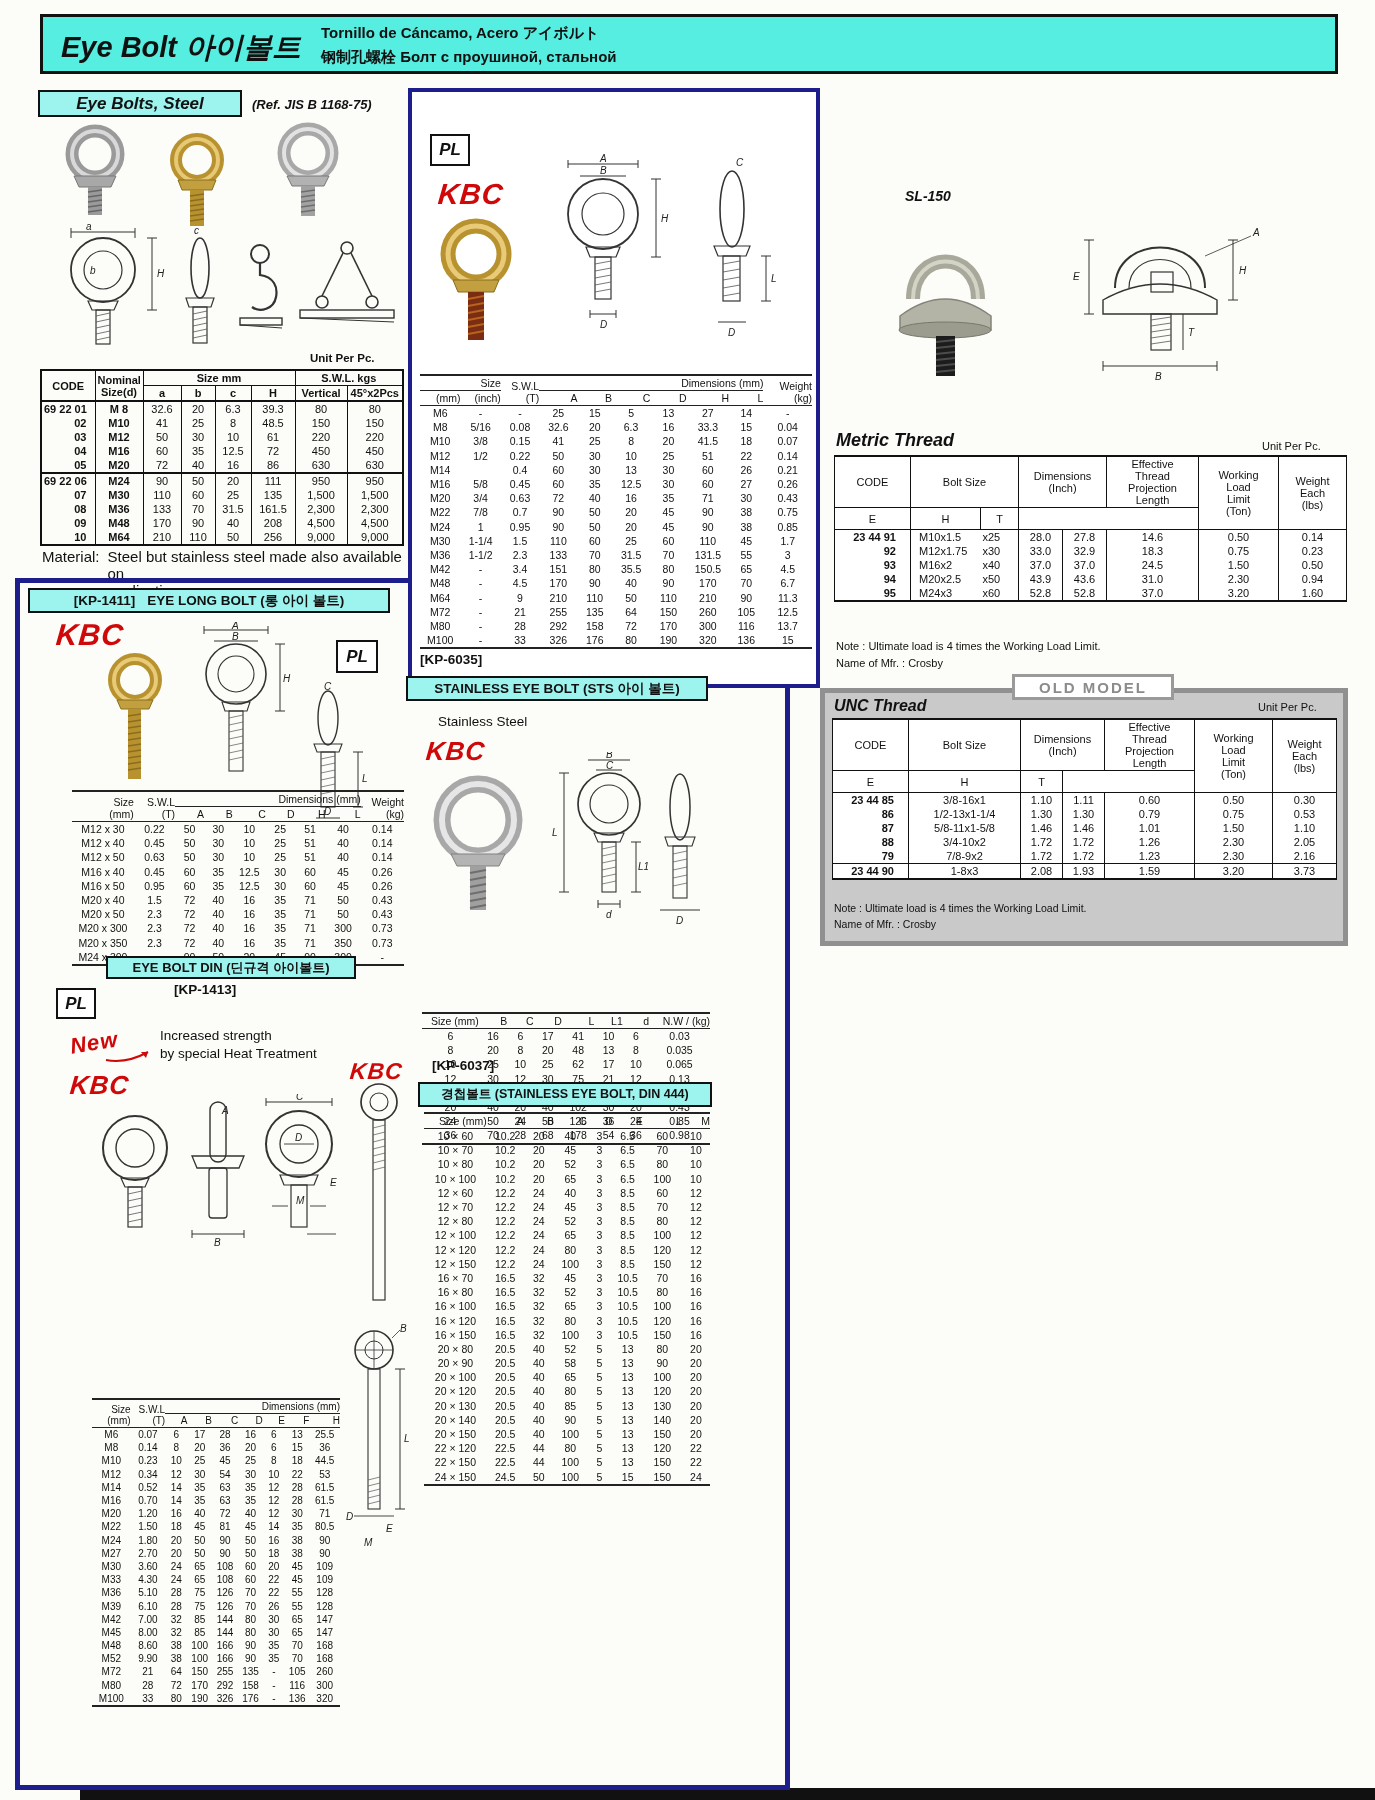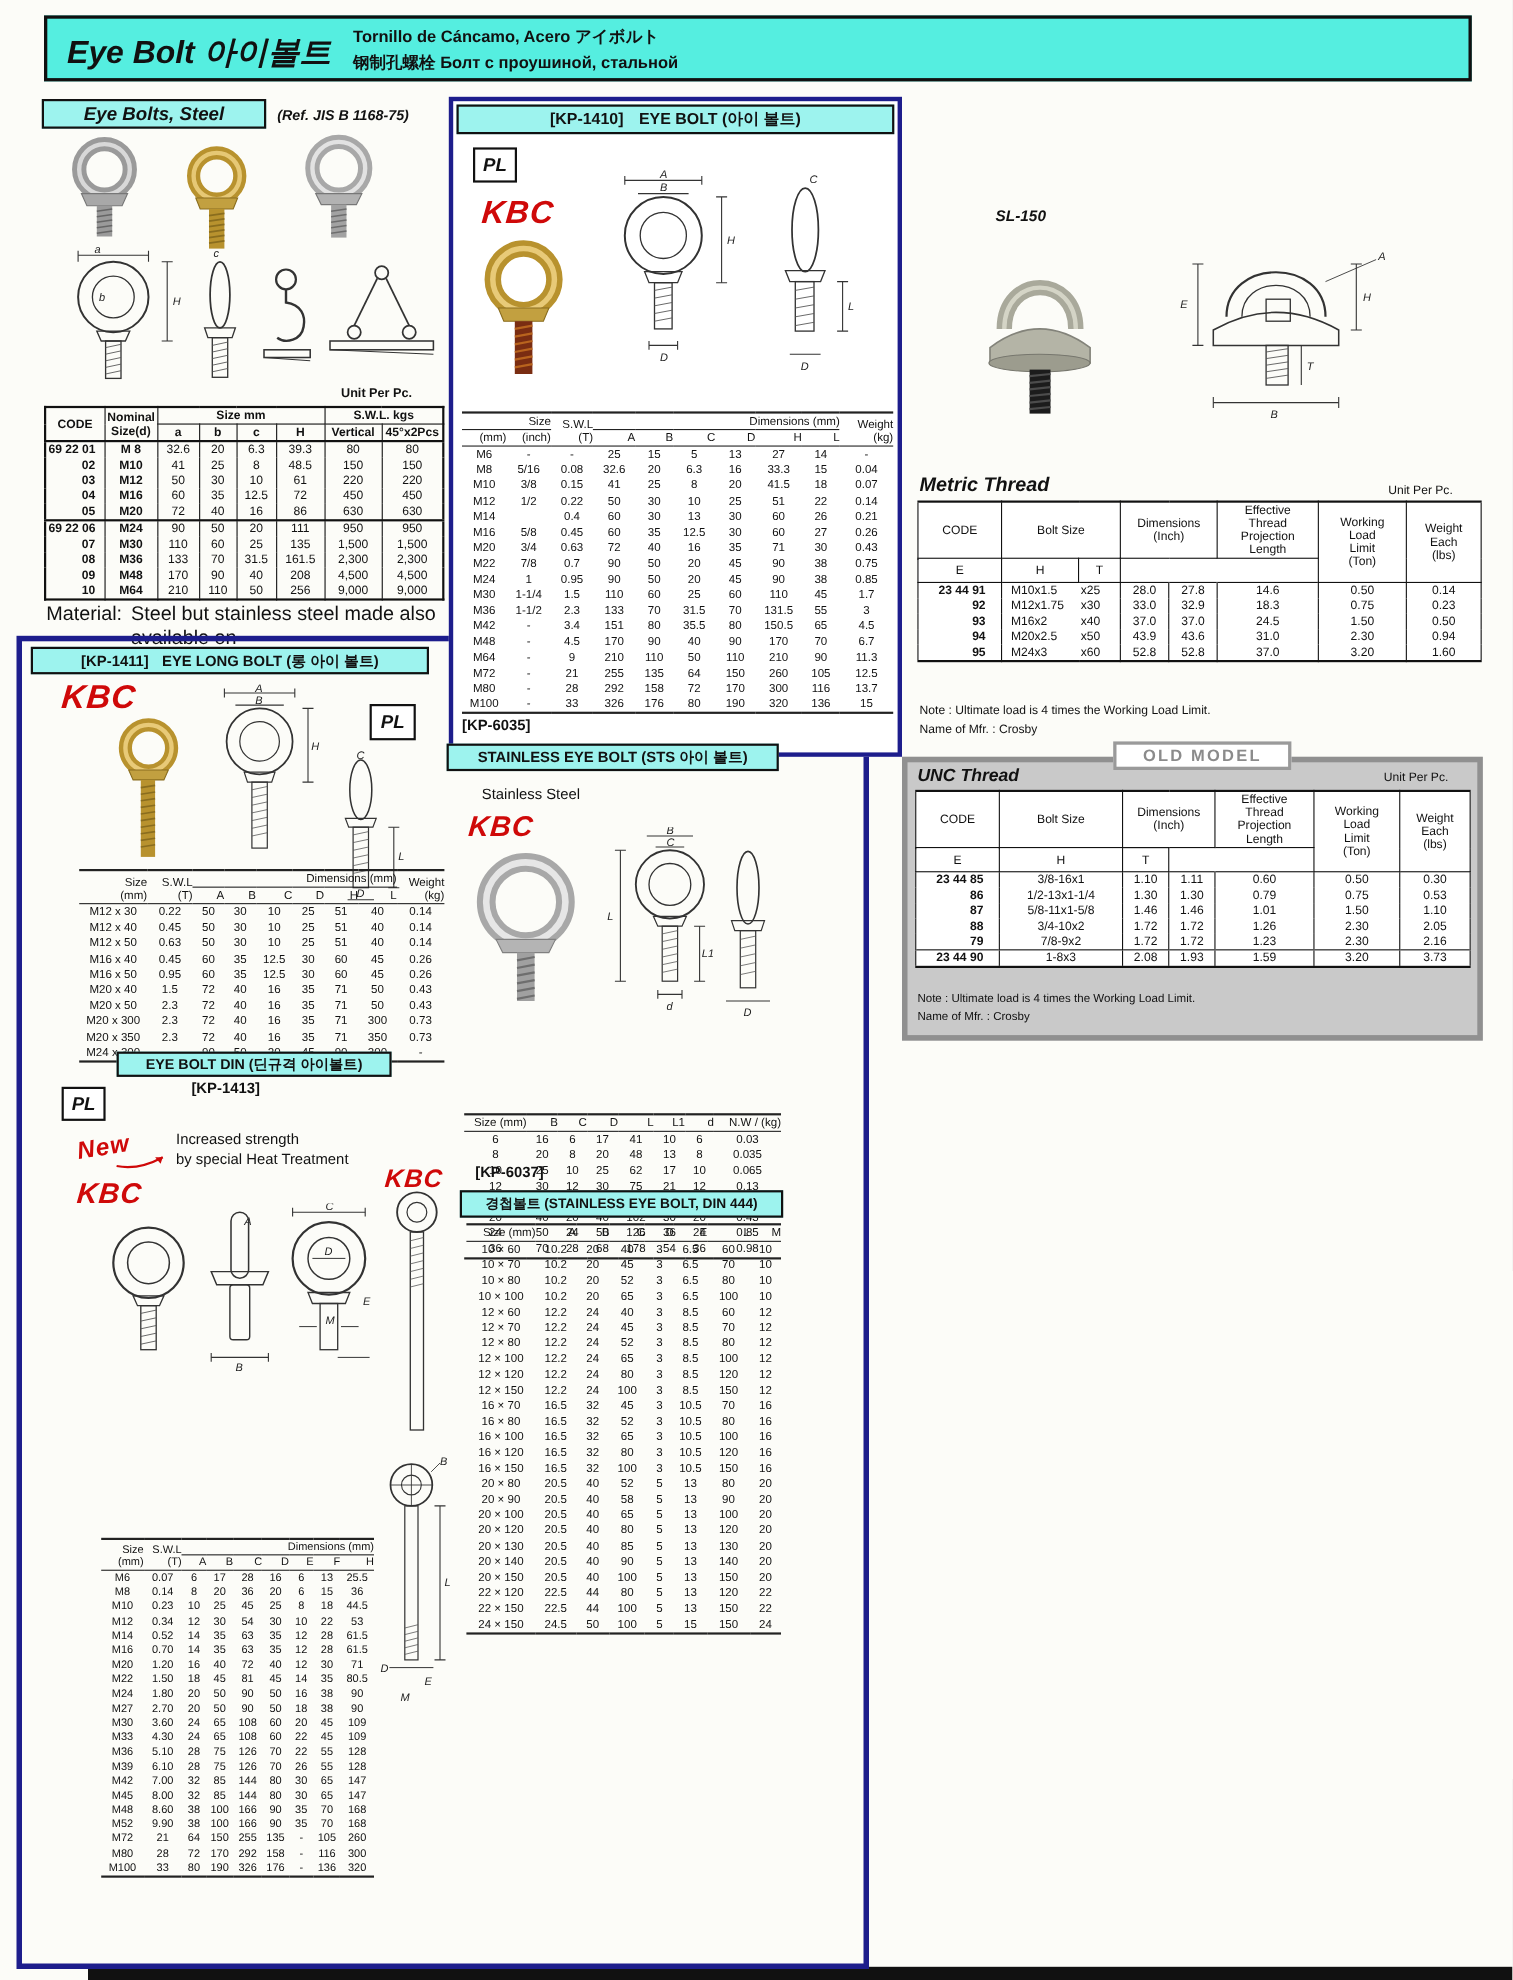--- a/index.html
+++ b/index.html
@@ -281,33 +281,29 @@
           <td>210</td>
           <td>110</td>
           <td>50</td>
           <td>256</td>
           <td>9,000</td>
           <td>9,000</td>
         </tr>
       </tbody>
   </table>
 
-  <div class="abs" style="left:42px;top:548px;width:365px;font-size:18px;display:flex;gap:8px;">
+  <div class="abs" style="left:42px;top:548px;width:365px;font-size:15px;display:flex;gap:8px;">
     <span>Material:</span>
     <span style="white-space:pre-line;">Steel but stainless steel made also available on
 application.</span>
   </div>
 
   <div class="abs" style="left:15px;top:578px;width:775px;height:1212px;border:5px solid #1d1d8c;background:transparent;z-index:1;"></div>
 
   <div class="abs navy-box" style="left:408px;top:88px;width:412px;height:600px;z-index:2;">
-    <div class="abs cyan-strip" style="left:3px;top:3px;width:398px;height:27px;gap:14px;">
-      <span style="font-size:14.5px;font-weight:bold;">[KP-1410]</span>
-      <span style="font-size:14.5px;font-weight:bold;">EYE BOLT (아이 볼트)</span>
-    </div>
     <div class="abs pl" style="left:18px;top:42px;width:40px;height:32px;">
         <span>PL</span>
       </div>
     <span class="abs kbc" style="left:26px;top:86px;font-size:29px;">KBC</span>
     <svg class="abs" style="left:14px;top:122px;" width="100" height="135" viewBox="0 0 100 135">
       <circle cx="50" cy="40" r="28" fill="none" stroke="#b8922e" stroke-width="15"></circle>
       <circle cx="50" cy="40" r="28" fill="none" stroke="#e8ca78" stroke-width="5"></circle>
       <path d="M27 66 h46 l-5 12 h-36 z" fill="#c2a040" stroke="#8a6d1e" stroke-width="1"></path>
       <rect x="42" y="78" width="16" height="48" fill="#7a2d12"></rect>
       <g stroke="#b8641e" stroke-width="2">

